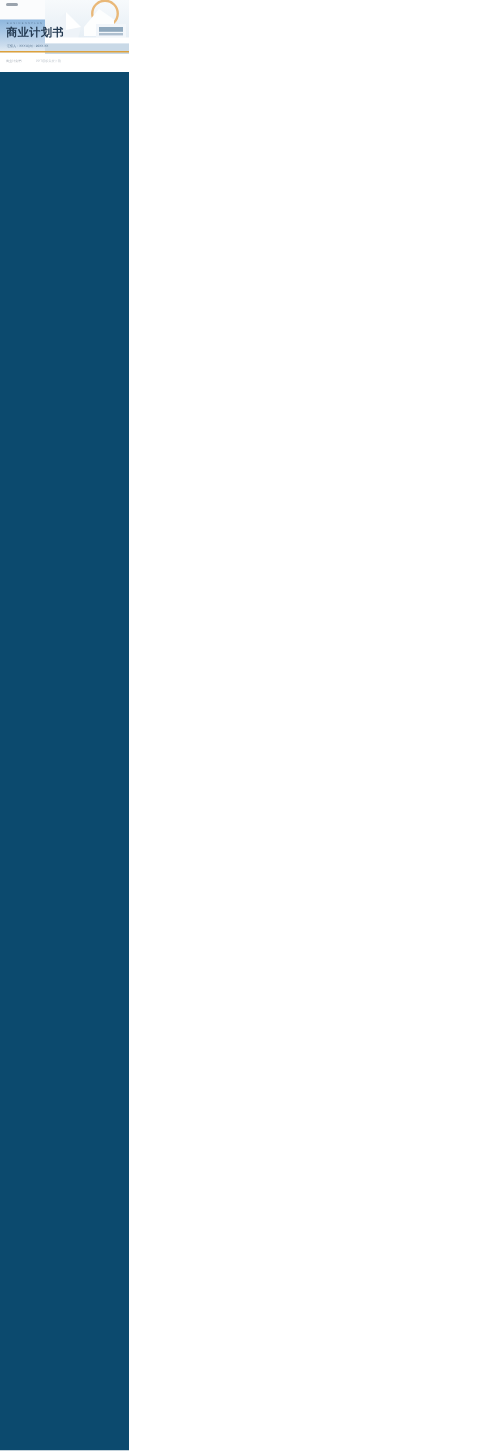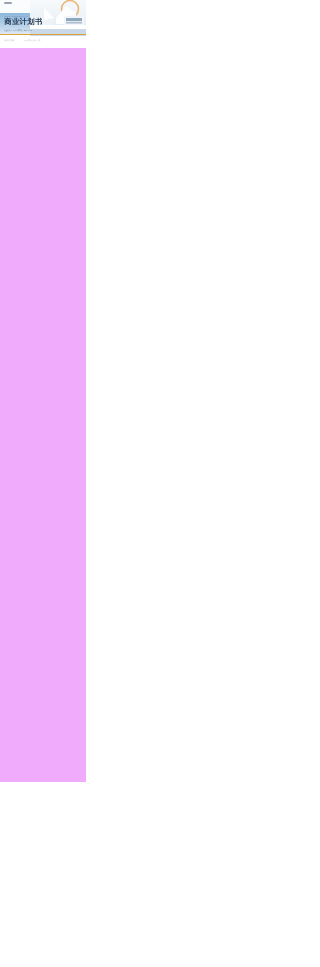--- a/index.html
+++ b/index.html
@@ -1,18 +1,18 @@
 <!DOCTYPE html>
 <html><head>
 <meta charset="utf-8">
 <title>商业计划书 PPT 模板预览</title>
 <style>
   html,body{margin:0;padding:0;background:#fff;}
   body{width:86px;height:967px;overflow:hidden;font-family:"Liberation Sans",sans-serif;}
-  #deck{position:relative;width:86px;height:782px;background:#f0abfc;}
+  #deck{position:relative;width:86px;height:967px;background:#0c4a6e;}
   .slide{position:absolute;left:0;width:86px;height:48.35px;overflow:hidden;background:#fff;}
   .abs{position:absolute;}
 </style>
 </head>
 <body>
 
 <div id="deck">
 
 <div class="slide s1" style="top:0px">
   <div class="abs" style="left:0;top:0;width:86px;height:13px;background:#fbfcfd;"></div>

